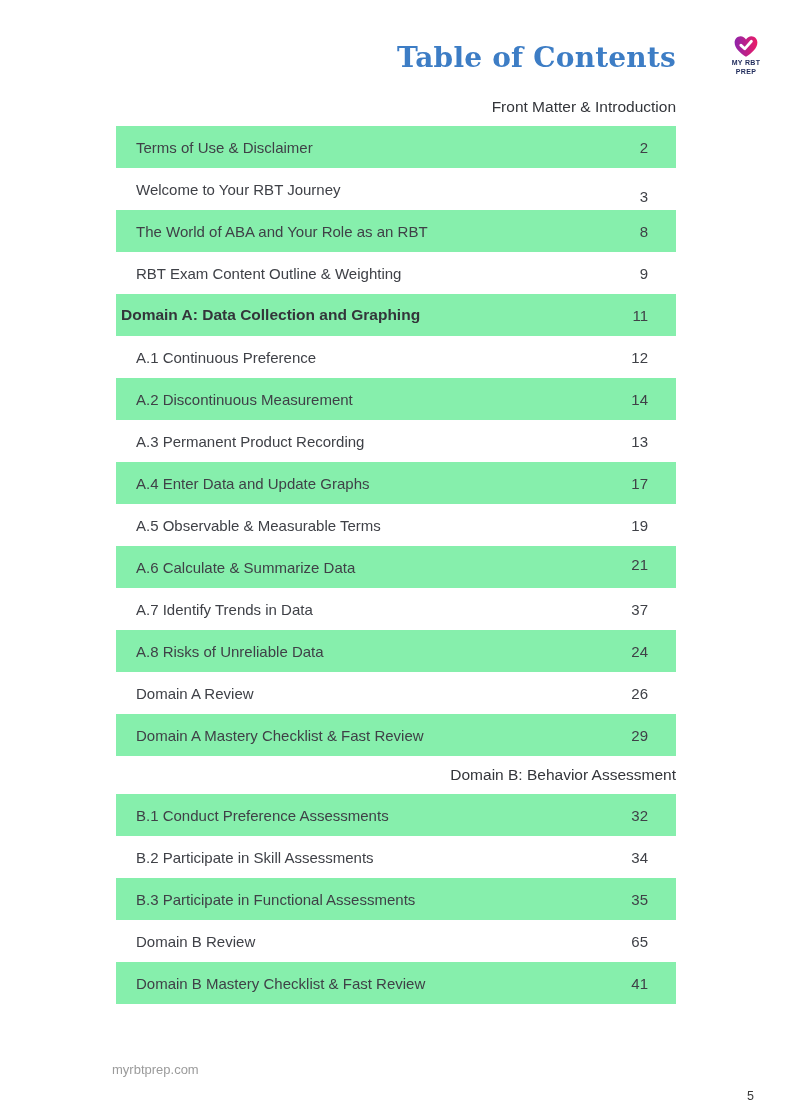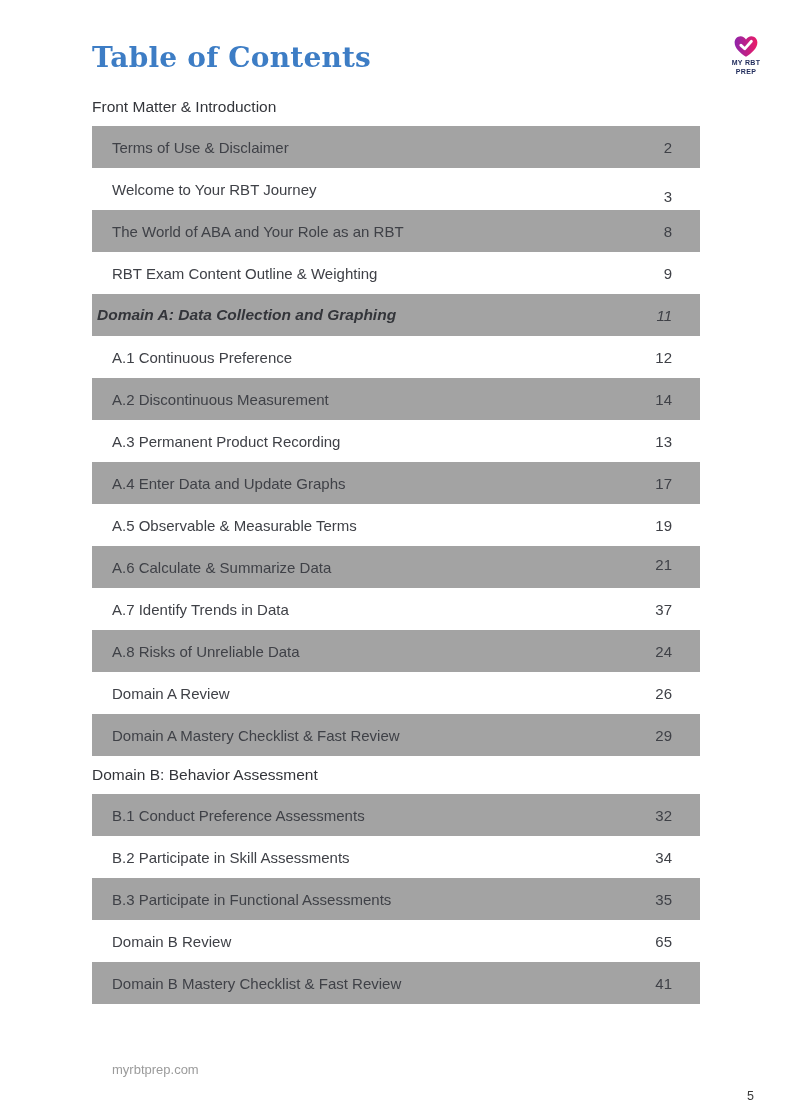--- a/index.html
+++ b/index.html
@@ -3,21 +3,21 @@
 <meta charset="utf-8">
 <style>
   html,body { margin:0; padding:0; }
   body {
     width:792px; height:1116px;
     background:#ffffff;
     font-family:"Liberation Sans", sans-serif;
     position:relative;
     overflow:hidden;
   }
-  .content { padding:0 92px; }
+  .content { padding:0 116px;text-align:right; }
 
   h1.doc-title {
     font-family:"DejaVu Serif","Liberation Serif",serif;
     color:#3d7dc5;
     font-size:28px;
     font-weight:600;
     margin:0;
     padding-top:40px;
     line-height:36px;
     letter-spacing:0.2px;
@@ -32,22 +32,22 @@
   }
   .sect.first { margin-top:12px; }
 
   .row {
     height:42px;
     display:flex;
     align-items:center;
     padding:0 28px 0 20px;
     box-sizing:border-box;
   }
-  .row.hitem { padding-left:5px;font-style:italic; }
-  .shaded { background:#a3a3a3; }
+  .row.hitem { padding-left:5px; }
+  .shaded { background:#86efac; }
 
   .label { font-size:15px; color:#3f4147; }
   .hitem .label { font-size:15.5px; font-weight:bold; color:#33353a; }
 
   .pagenum {
     margin-left:auto;
     font-size:15px;
     color:#3f4147;
     white-space:nowrap;
   }

